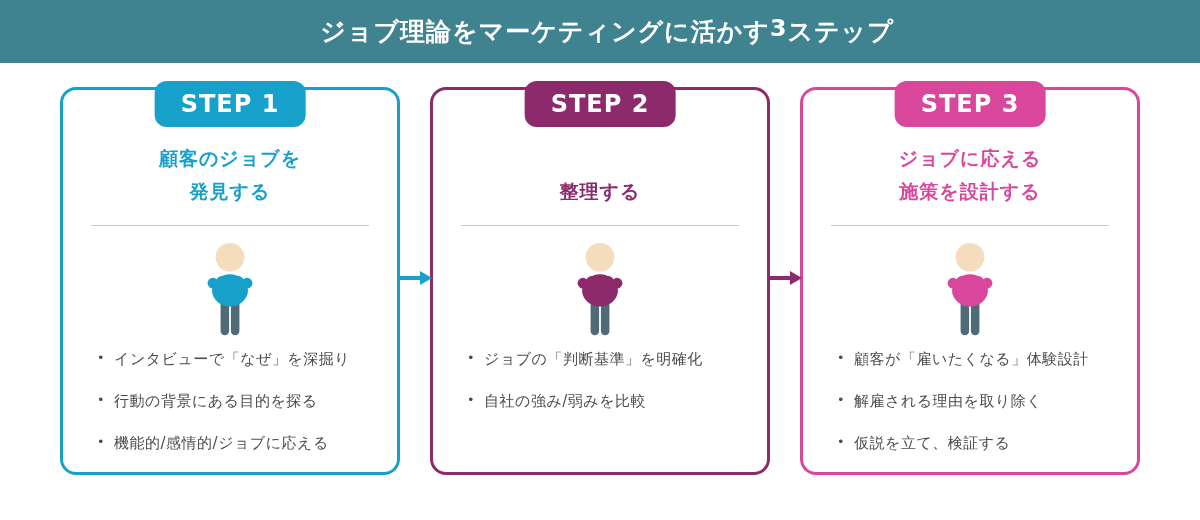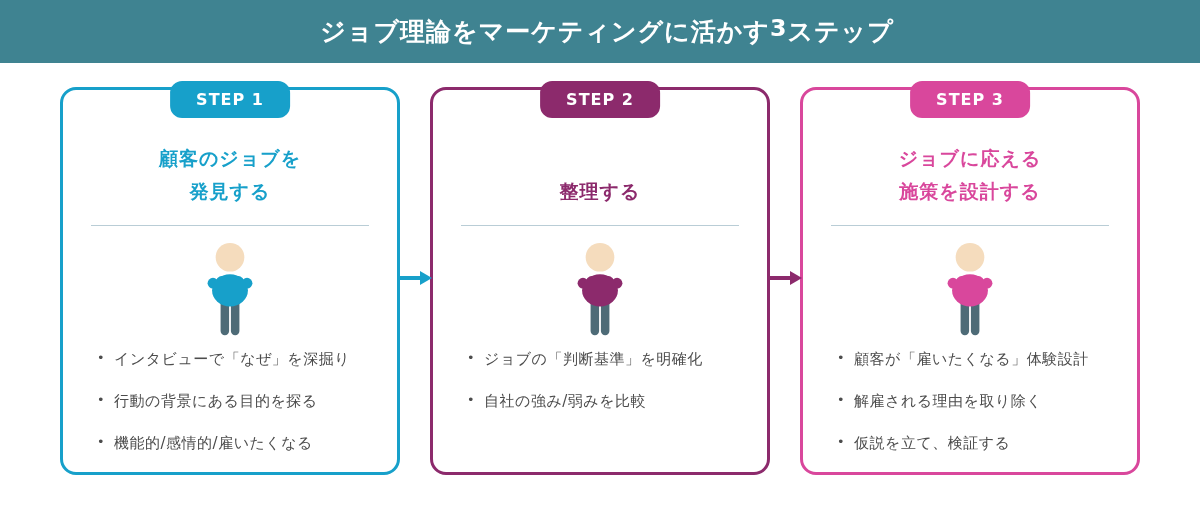--- a/index.html
+++ b/index.html
@@ -43,21 +43,21 @@
   }
   .card-1 { left: 60px; }
   .card-2 { left: 430px; }
   .card-3 { left: 800px; }
   .badge {
     position: absolute;
     top: -9px;
     left: 50%;
     transform: translateX(-50%);
     color: #ffffff;
-    font-size: 16px;
+    font-size: 24px;
     font-weight: bold;
     letter-spacing: 1px;
     padding: 9px 26px;
     border-radius: 12px;
     white-space: nowrap;
   }
   .card-title {
     margin-top: 52px;
     text-align: center;
     font-size: 19px;
@@ -122,21 +122,21 @@
           <rect x="14" y="38" width="32" height="16" rx="7" style="fill: rgb(23, 160, 202);"></rect>
           <circle cx="11" cy="46" r="6" style="fill: rgb(23, 160, 202);"></circle>
           <circle cx="49" cy="46" r="6" style="fill: rgb(23, 160, 202);"></circle>
           <ellipse cx="30" cy="54" rx="20" ry="18" style="fill: rgb(23, 160, 202);"></ellipse>
         </g>
         <circle class="p-head" cx="30" cy="17" r="16" style="fill: rgb(245, 220, 189);"></circle>
       </svg>
       <ul class="bullets" style="color: rgb(76, 76, 76);">
         <li>インタビューで「なぜ」を深掘り</li>
         <li>行動の背景にある目的を探る</li>
-        <li>機能的/感情的/雇いたくなる</li>
+        <li>機能的/感情的/ジョブに応える</li>
       </ul>
     </section>
 
     <section class="card card-2" style="border-color: rgb(140, 42, 108);">
       <div class="badge" style="background-color: rgb(140, 42, 108);">STEP 2</div>
       <h2 class="card-title" style="color: rgb(140, 42, 108);"><br><span>整理する</span></h2>
       <hr class="divider" style="border-top-color: rgb(185, 205, 214);">
       <svg class="person" viewBox="0 0 60 106" width="54" height="95" aria-hidden="true">
         <g class="p-legs">
           <rect x="19.5" y="62" width="9.5" height="42" rx="4.7" style="fill: rgb(78, 107, 119);"></rect>

